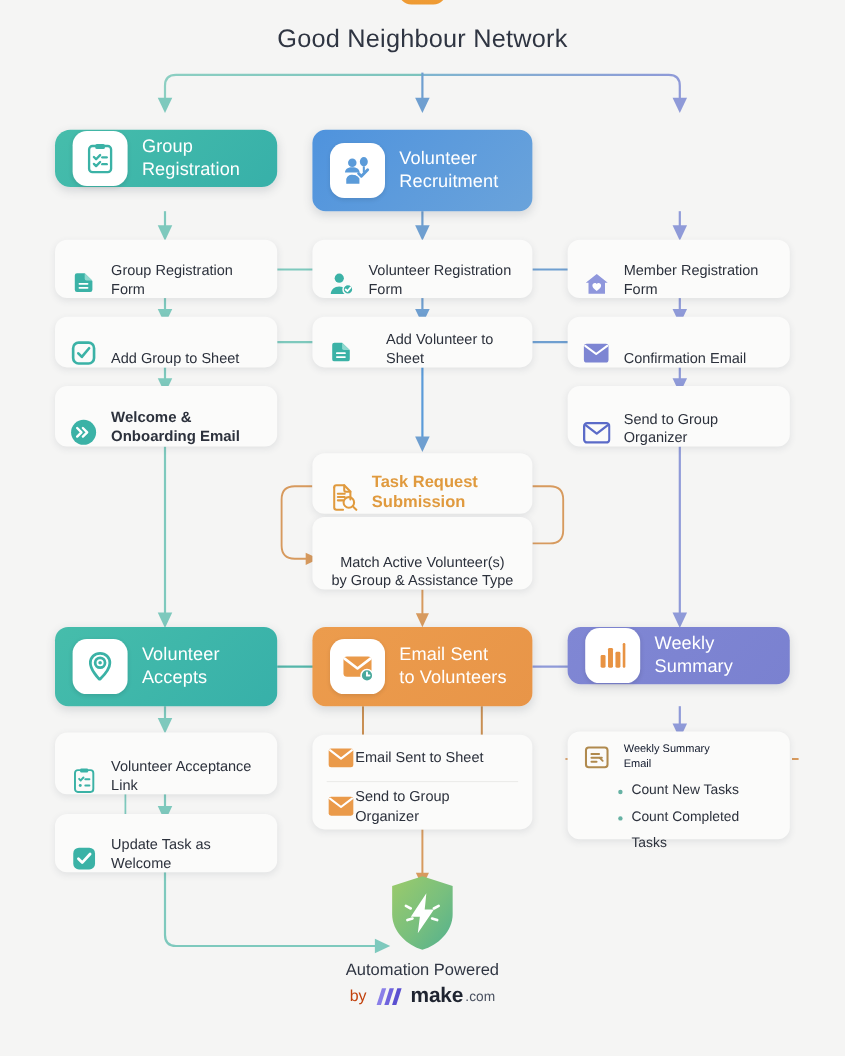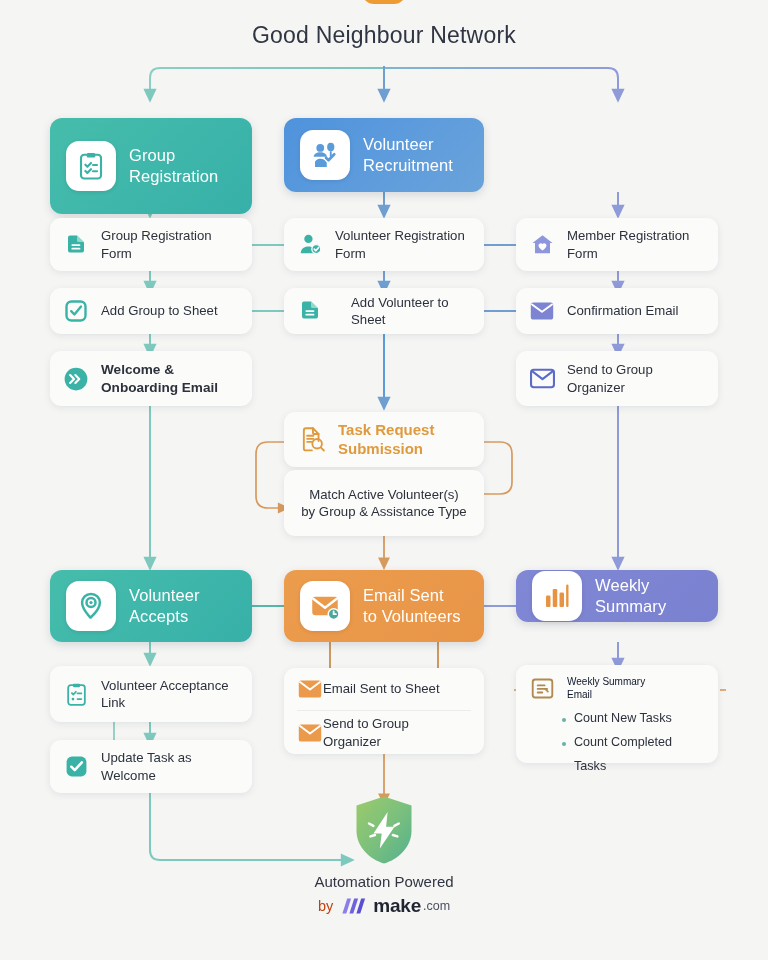--- a/index.html
+++ b/index.html
@@ -44,21 +44,21 @@
   }
   .hcard .htxt {
     color: #ffffff; font-size: 16.5px; line-height: 1.28;
     font-weight: 400; letter-spacing: .1px;
   }
 
   
   .scard {
     position: absolute; z-index: 3;
     background: #fbfbfa; border-radius: 11px;
-    display: flex; align-items: center; gap: 12px;
+    display: flex; align-items: flex-end; gap: 12px;
     padding: 0 13px;
     box-shadow: 0 2px 7px rgba(60,70,90,.10);
   }
   .scard .stxt {
     color: #2c313c; font-size: 13.2px; line-height: 1.30;
   }
   .scard .ico { width: 26px; min-width: 26px; height: 26px; display:flex; align-items:center; justify-content:center; }
 
   
   .taskcard .stxt { color: #e09a3e; font-size: 15px; font-weight: 700; line-height: 1.24; }
@@ -173,22 +173,22 @@
     <path d="M618,192 L618,212" fill="none" stroke="#8f9ad8" stroke-width="2" marker-end="url(#ahP)"></path>
     <path d="M618,271 L618,288" fill="none" stroke="#8f9ad8" stroke-width="2" marker-end="url(#ahP)"></path>
     <path d="M618,334 L618,351" fill="none" stroke="#8f9ad8" stroke-width="2" marker-end="url(#ahP)"></path>
     <path d="M618,406 L618,564" fill="none" stroke="#8f9ad8" stroke-width="2" marker-end="url(#ahP)"></path>
     <path d="M618,642 L618,665" fill="none" stroke="#8f9ad8" stroke-width="2" marker-end="url(#ahP)"></path>
 
     <path d="M514,690 L524,690" fill="none" stroke="#d79a5e" stroke-width="1.6"></path>
     <path d="M720,690 L726,690" fill="none" stroke="#d79a5e" stroke-width="1.6"></path>
   </svg>
 
-  <div class="hcard" style="left:50px; top:118px; width:202px; height:96px;
-              background:linear-gradient(135deg,#46bdab,#37b0a9);">
+  <div class="hcard" style="left:50px; top:118px; width:202px; height:52px;
+              background:linear-gradient(135deg,#46bdab,#37b0a9);border-radius:14px;">
     <div class="sq">
       <svg width="30" height="30" viewBox="0 0 24 24" fill="none" stroke="#3bb2a6" stroke-width="1.7" stroke-linecap="round" stroke-linejoin="round">
         <rect x="4" y="3" width="16" height="19" rx="2.5"></rect>
         <rect x="8.5" y="1.6" width="7" height="3.6" rx="1.2" fill="#3bb2a6" stroke="none"></rect>
         <path d="M7.5 11 l1.6 1.6 L12 9.6"></path>
           <path d="M13.6 11.2 h3.2"></path>
         <path d="M7.5 16 l1.6 1.6 L12 14.6"></path>
           <path d="M13.6 16.2 h3.2"></path>
       </svg>
     </div>

